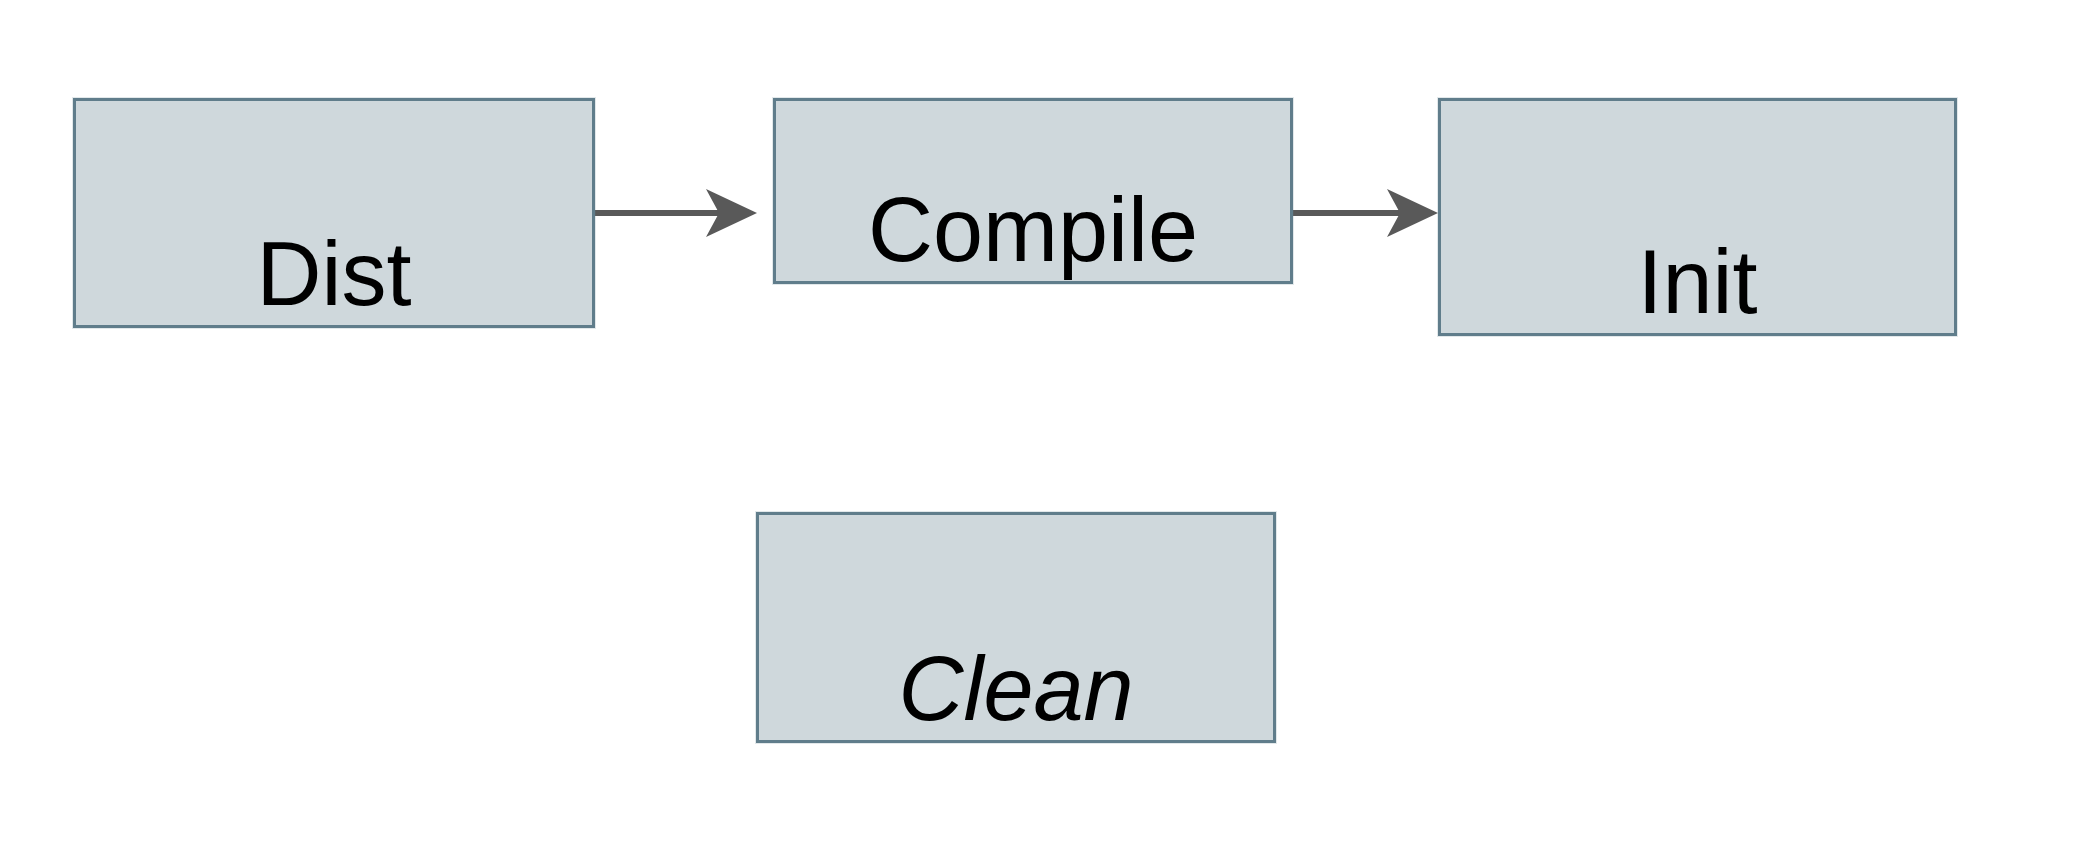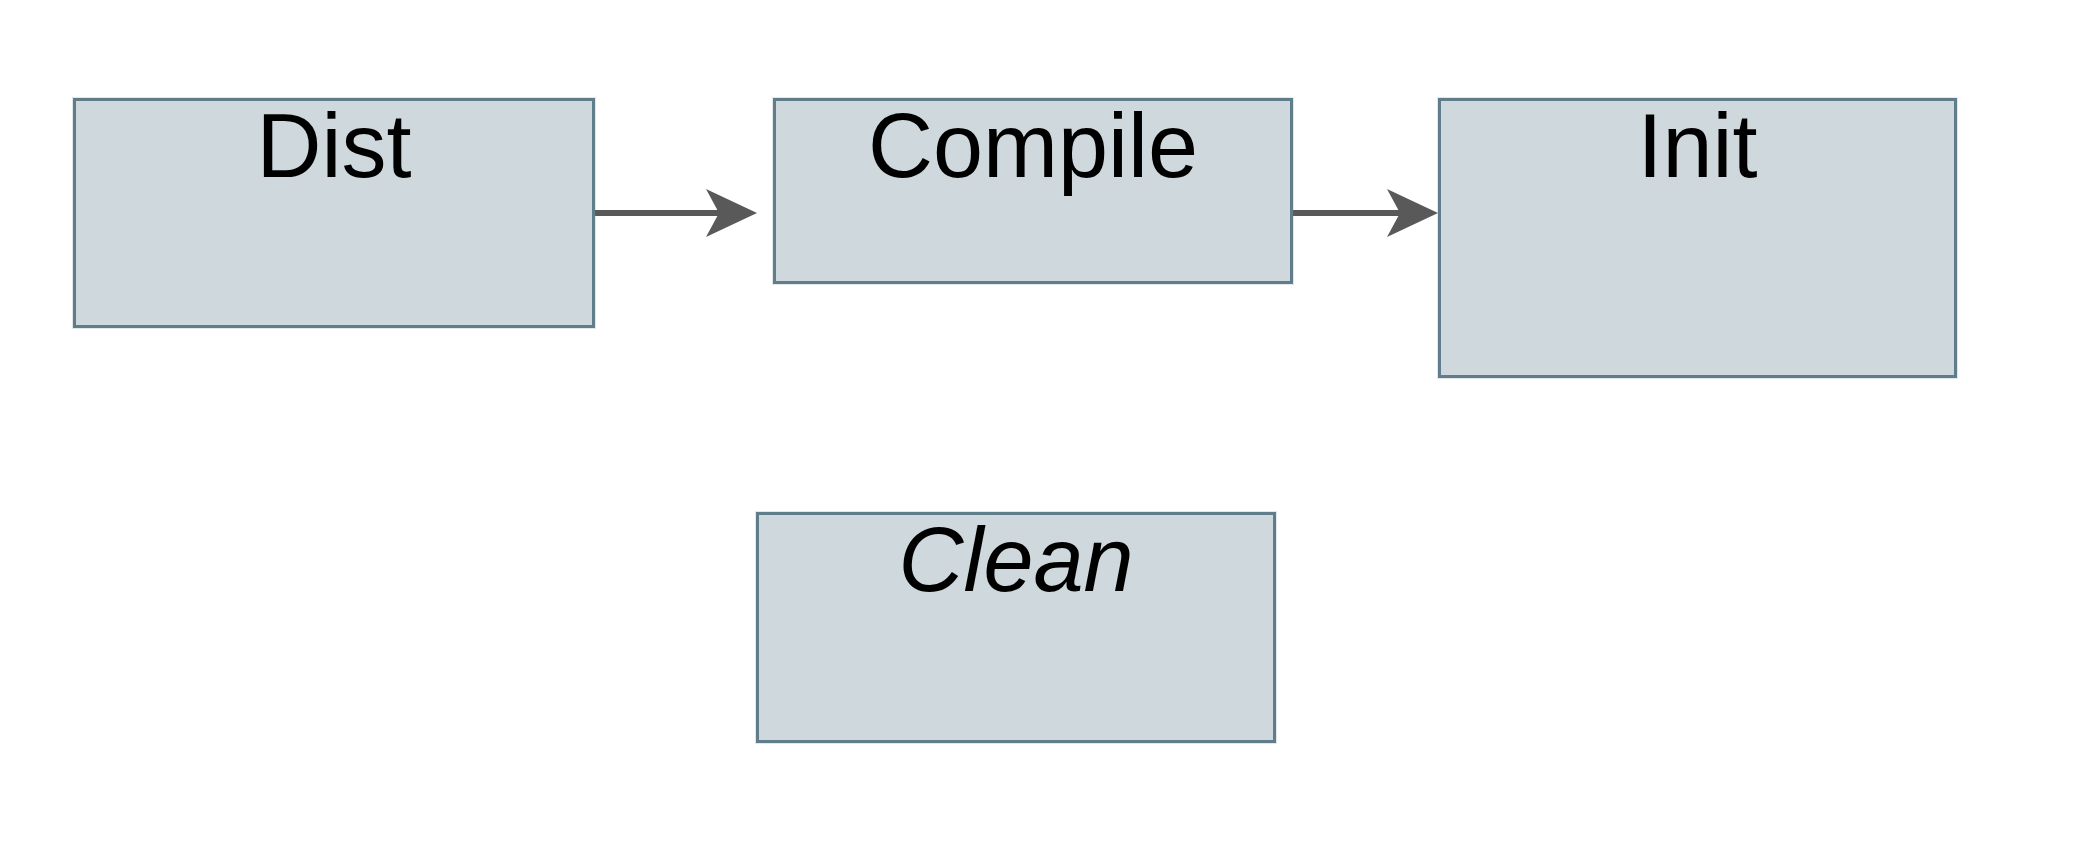--- a/index.html
+++ b/index.html
@@ -25,35 +25,35 @@
     width: 2078px;
     height: 848px;
     pointer-events: none;
   }
   .node {
     position: absolute;
     box-sizing: border-box;
     background: var(--node-fill, #cfd8dc);
     border: 3px solid var(--node-border, #607d8b);
     display: flex;
-    align-items: flex-start;
+    align-items: flex-end;
     justify-content: center;
     box-shadow: 0 0 0 1px rgba(96,125,139,0.18);
   }
   .node .label {
     font-size: 90px;
     line-height: 1;
     color: var(--text, #000000);
     letter-spacing: 0px;
     white-space: nowrap;
     padding-bottom: 6px;
   }
   .node-dist    { left: 73px;   top: 98px;  width: 522px; height: 230px; }
   .node-compile { left: 756px;  top: 98px;  width: 520px; height: 186px; margin-left: 17px; }
-  .node-init    { left: 1438px; top: 98px;  width: 519px; height: 280px; }
+  .node-init    { left: 1438px; top: 98px;  width: 519px; height: 238px; }
   .node-clean   { left: 756px;  top: 512px; width: 520px; height: 231px; font-style: italic; }
 </style>
 </head>
 <body>
 
 <div class="canvas">
 
   <svg class="edges" viewBox="0 0 2078 848" xmlns="http://www.w3.org/2000/svg">
     <g>
       <line x1="595" y1="213" x2="721" y2="213" stroke-width="6" stroke="#595959"></line>

